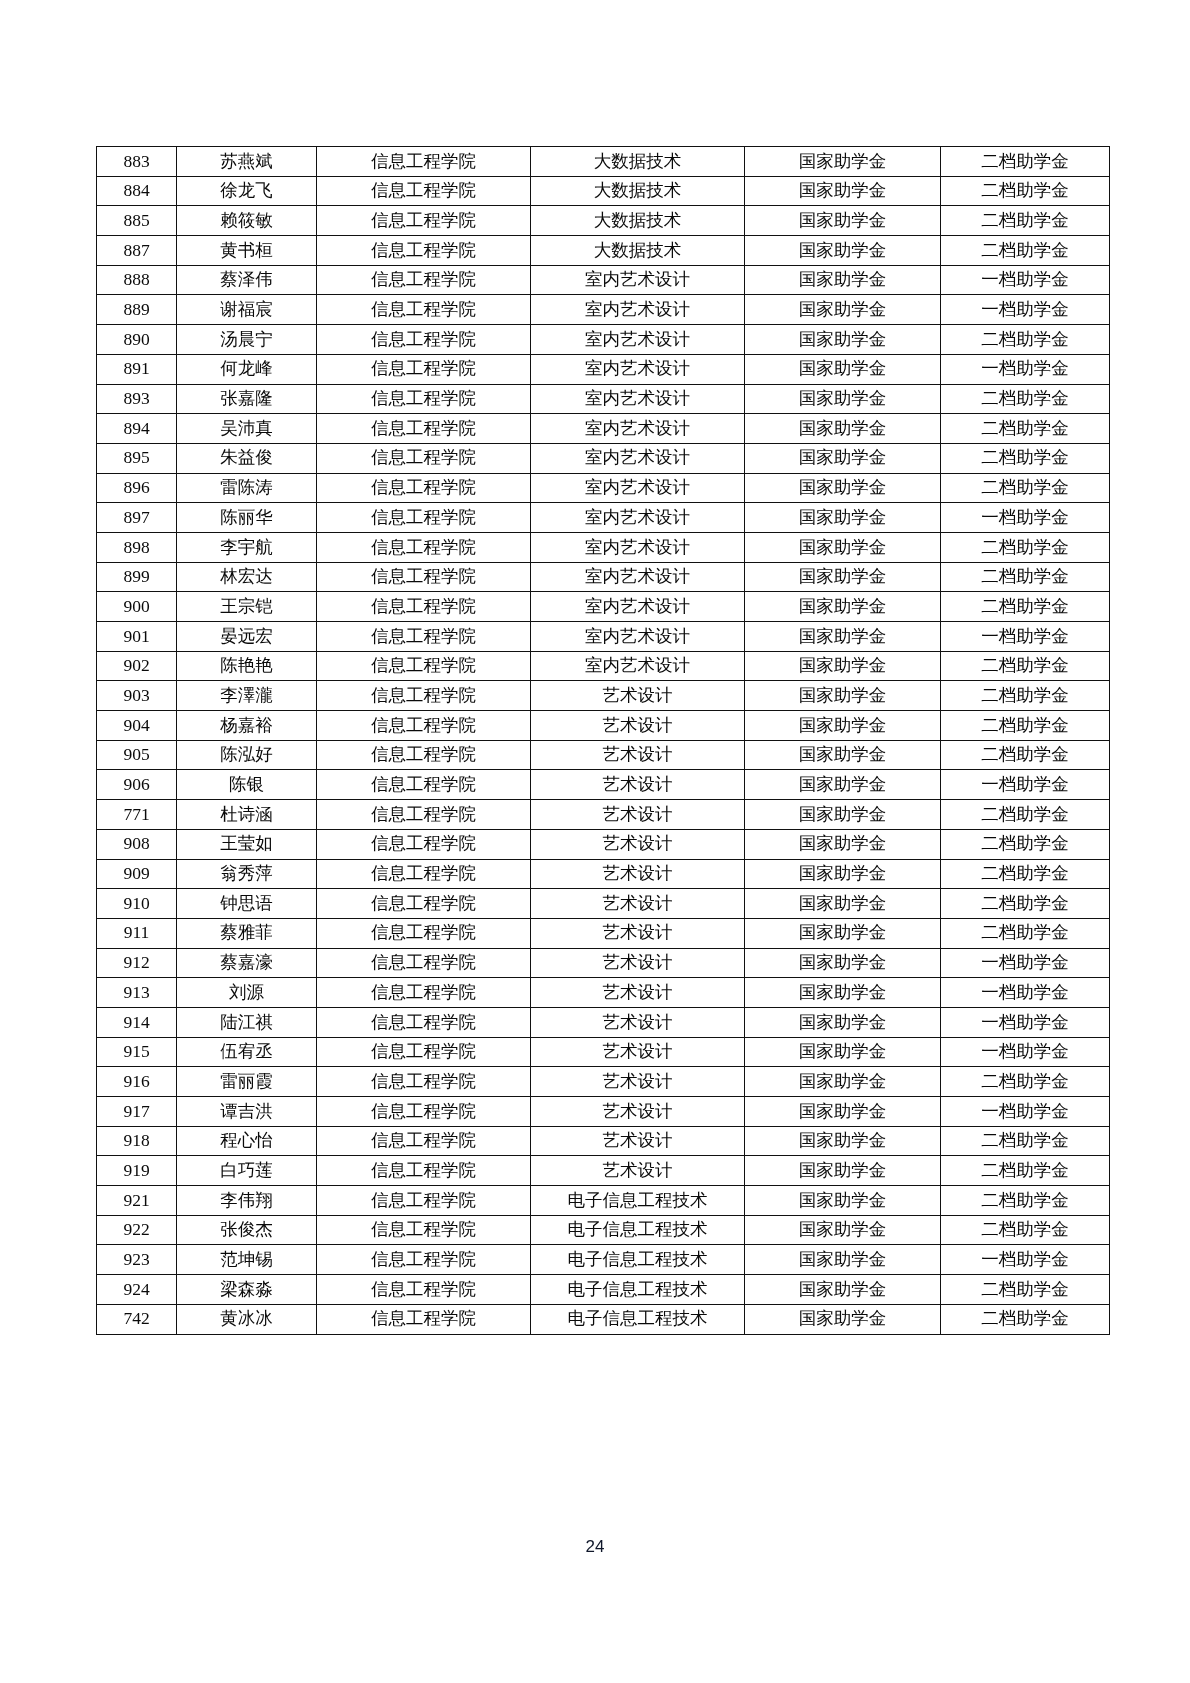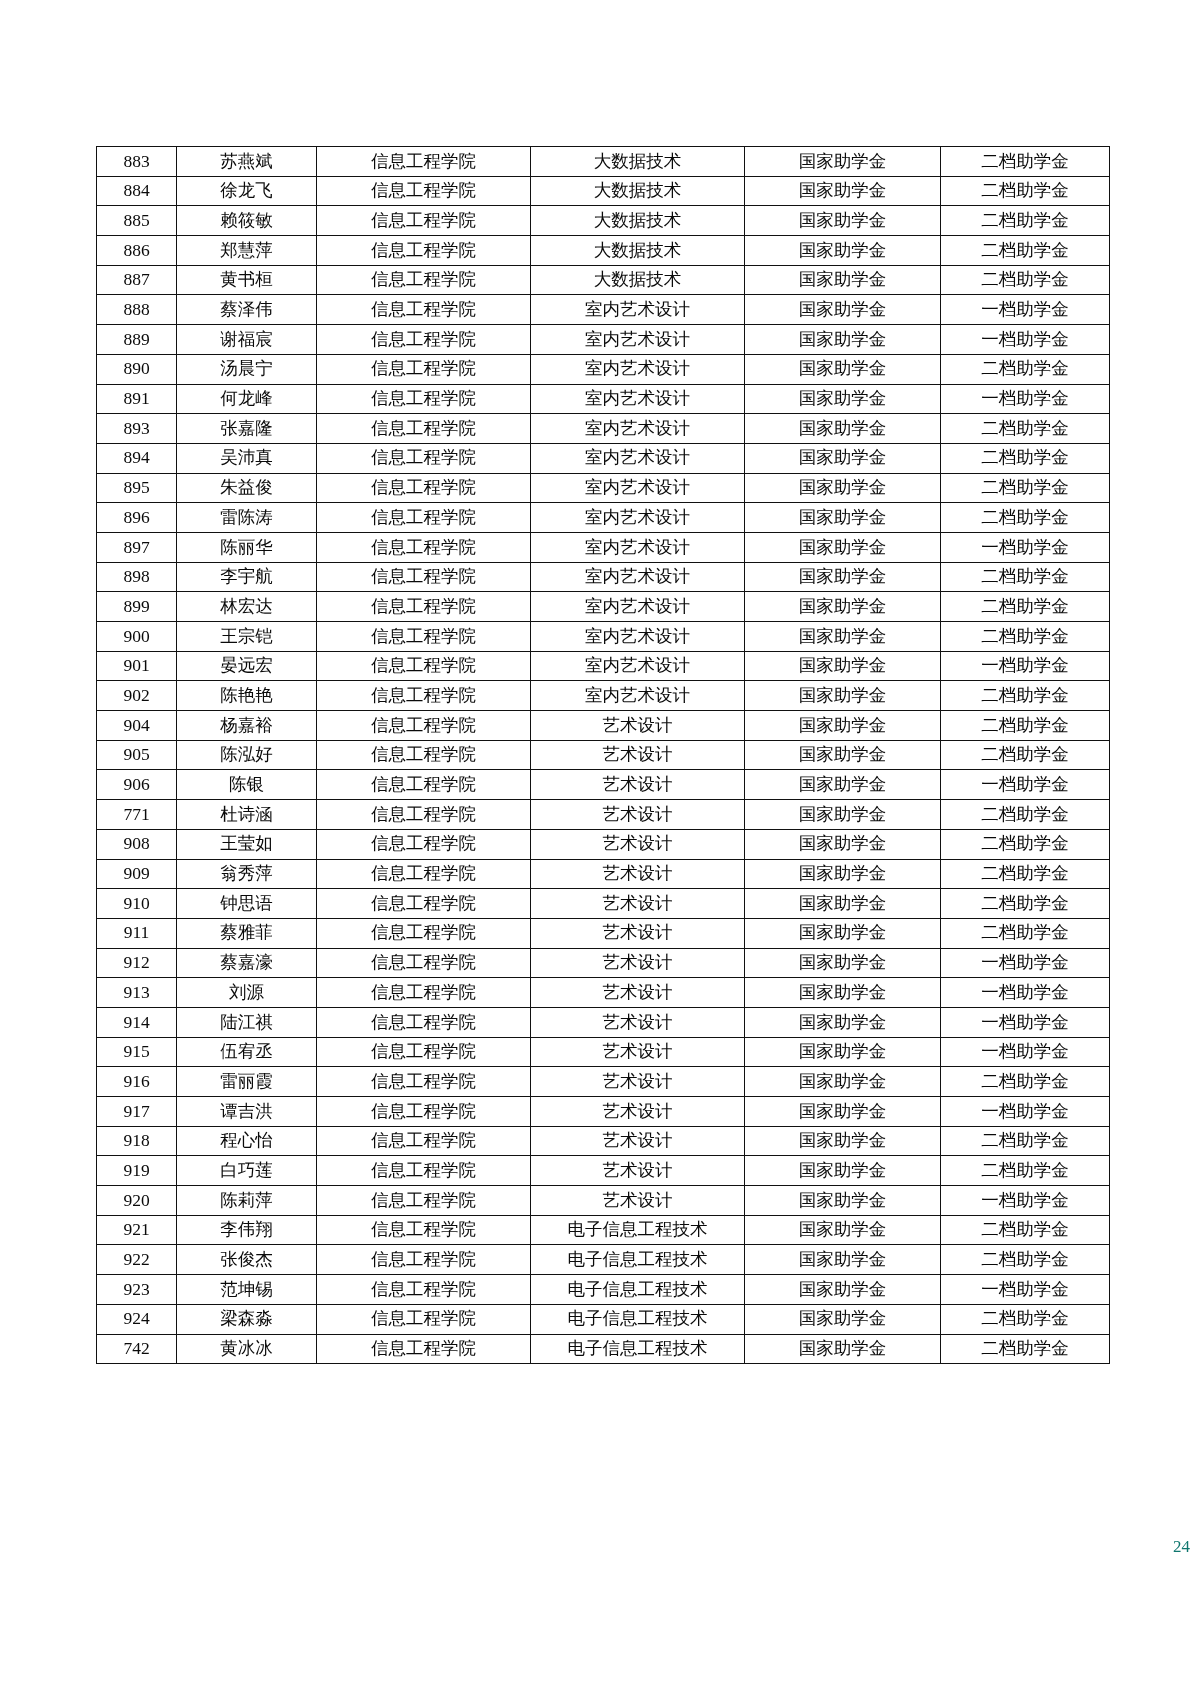--- a/index.html
+++ b/index.html
@@ -34,24 +34,24 @@
     padding: 0;
     white-space: nowrap;
     overflow: hidden;
     color: #0a0a0a;
   }
   .page-number {
     position: absolute;
     top: 1537px;
     left: 0;
     width: 100%;
-    text-align: right;
+    text-align: center;
     font-size: 17px;
-    font-family: Liberation Serif, serif;
-    color: #0f766e;
+    font-family: Liberation Sans, sans-serif;
+    color: #0f172a;
   }
 </style>
 </head>
 <body>
 
 <div class="page">
   <table class="grant-table">
     <colgroup id="table-cols">
         <col style="width: 80px;">
         <col style="width: 140px;">
@@ -79,28 +79,20 @@
         </tr>
         <tr>
           <td>885</td>
           <td>赖筱敏</td>
           <td>信息工程学院</td>
           <td>大数据技术</td>
           <td>国家助学金</td>
           <td>二档助学金</td>
         </tr>
         <tr>
-          <td>886</td>
-          <td>郑慧萍</td>
-          <td>信息工程学院</td>
-          <td>大数据技术</td>
-          <td>国家助学金</td>
-          <td>二档助学金</td>
-        </tr>
-        <tr>
           <td>887</td>
           <td>黄书桓</td>
           <td>信息工程学院</td>
           <td>大数据技术</td>
           <td>国家助学金</td>
           <td>二档助学金</td>
         </tr>
         <tr>
           <td>888</td>
           <td>蔡泽伟</td>
@@ -207,20 +199,28 @@
         </tr>
         <tr>
           <td>902</td>
           <td>陈艳艳</td>
           <td>信息工程学院</td>
           <td>室内艺术设计</td>
           <td>国家助学金</td>
           <td>二档助学金</td>
         </tr>
         <tr>
+          <td>903</td>
+          <td>李澤瀧</td>
+          <td>信息工程学院</td>
+          <td>艺术设计</td>
+          <td>国家助学金</td>
+          <td>二档助学金</td>
+        </tr>
+        <tr>
           <td>904</td>
           <td>杨嘉裕</td>
           <td>信息工程学院</td>
           <td>艺术设计</td>
           <td>国家助学金</td>
           <td>二档助学金</td>
         </tr>
         <tr>
           <td>905</td>
           <td>陈泓好</td>
@@ -333,28 +333,20 @@
           <td>国家助学金</td>
           <td>二档助学金</td>
         </tr>
         <tr>
           <td>919</td>
           <td>白巧莲</td>
           <td>信息工程学院</td>
           <td>艺术设计</td>
           <td>国家助学金</td>
           <td>二档助学金</td>
-        </tr>
-        <tr>
-          <td>920</td>
-          <td>陈莉萍</td>
-          <td>信息工程学院</td>
-          <td>艺术设计</td>
-          <td>国家助学金</td>
-          <td>一档助学金</td>
         </tr>
         <tr>
           <td>921</td>
           <td>李伟翔</td>
           <td>信息工程学院</td>
           <td>电子信息工程技术</td>
           <td>国家助学金</td>
           <td>二档助学金</td>
         </tr>
         <tr>

